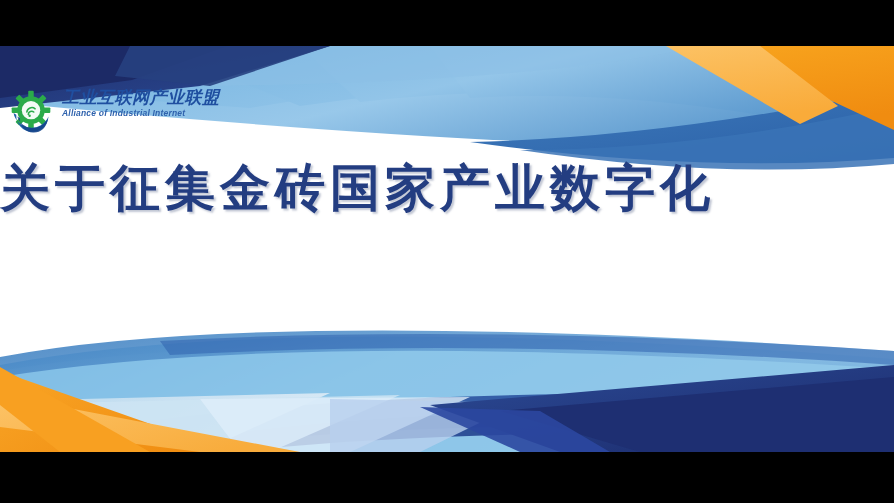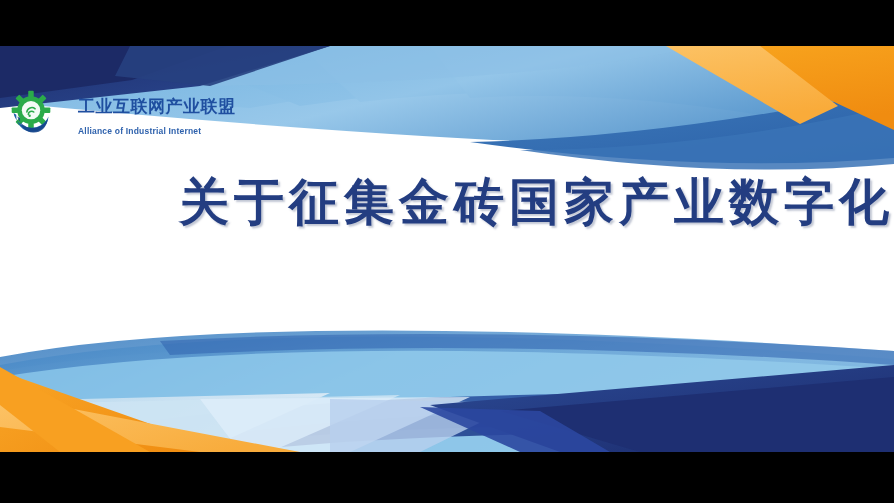--- a/index.html
+++ b/index.html
@@ -51,57 +51,58 @@
   #deco-bottom { bottom: 0; height: 145px; }
 
   #deco-top svg, #deco-bottom svg { display:block; width:100%; height:100%; }
 
   
   #logo-lockup {
     position: absolute;
     left: 8px;
     top: 43px;
     display: flex;
-    align-items: flex-end;
-    gap: 24px;
+    align-items: flex-start;
+    gap: 8px;
     z-index: 20;
+    font-style: italic;
   }
 
   #logo-mark { width: 46px; height: 46px; flex: 0 0 46px; }
   #logo-mark svg { display:block; width:100%; height:100%; }
 
   #logo-wordmark { display:flex; flex-direction:column; line-height:1; }
 
   .logo-cn {
     font-family: "DejaVu Sans", "Liberation Sans", sans-serif;
     font-size: 17px;
     font-weight: 700;
     letter-spacing: 0.5px;
     color: #1f4fa0;
     white-space: nowrap;
   }
 
   .logo-en {
-    margin-top: 12px;
+    margin-top: 3px;
     font-family: "Liberation Sans", sans-serif;
     font-size: 8.5px;
     font-weight: 700;
     letter-spacing: 0.2px;
     color: #2f62ad;
     white-space: nowrap;
   }
 
   
   #headline {
     position: absolute;
     left: 0;
-    top: 126px;
+    top: 112px;
     width: 894px;
     z-index: 15;
-    text-align: right;
+    text-align: left;
   }
 
   .headline-line {
     font-family: "DejaVu Sans", "Liberation Sans", sans-serif;
     font-size: 50px;
     font-weight: 700;
     line-height: 1.22;
     letter-spacing: 5px;
     color: #233d81;
     text-shadow: 2px 2px 2px rgba(120,130,160,0.45);

